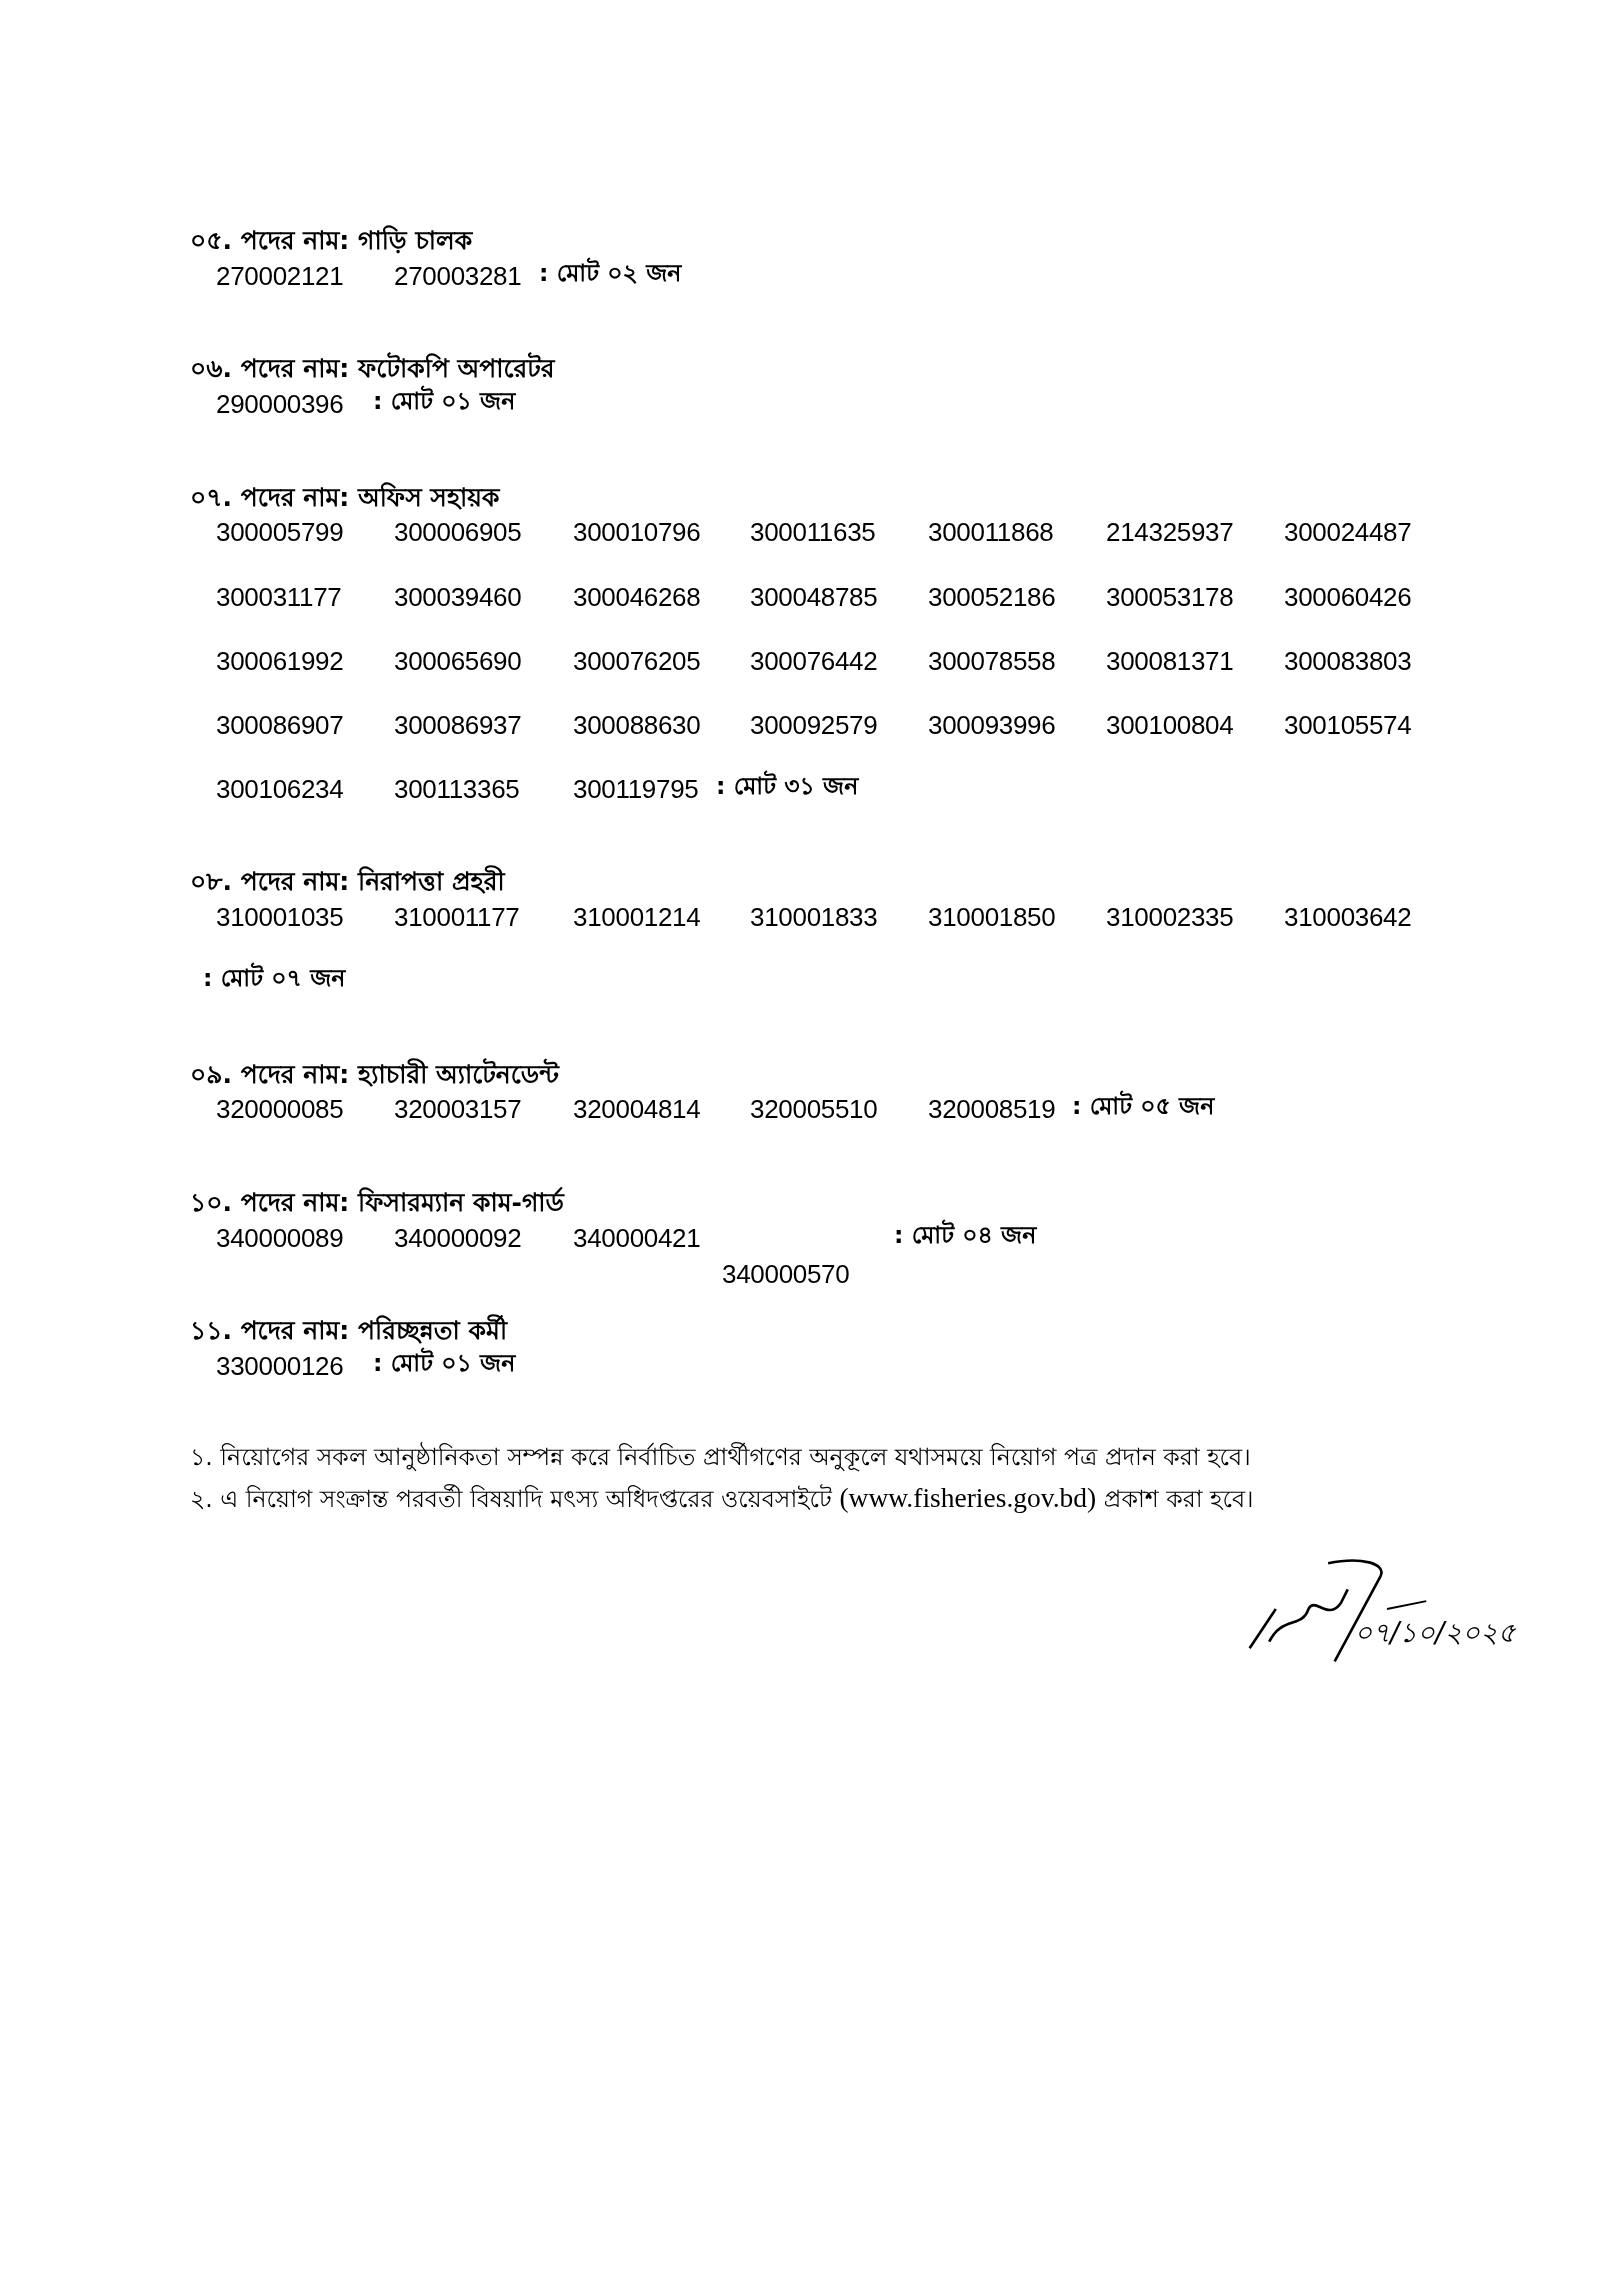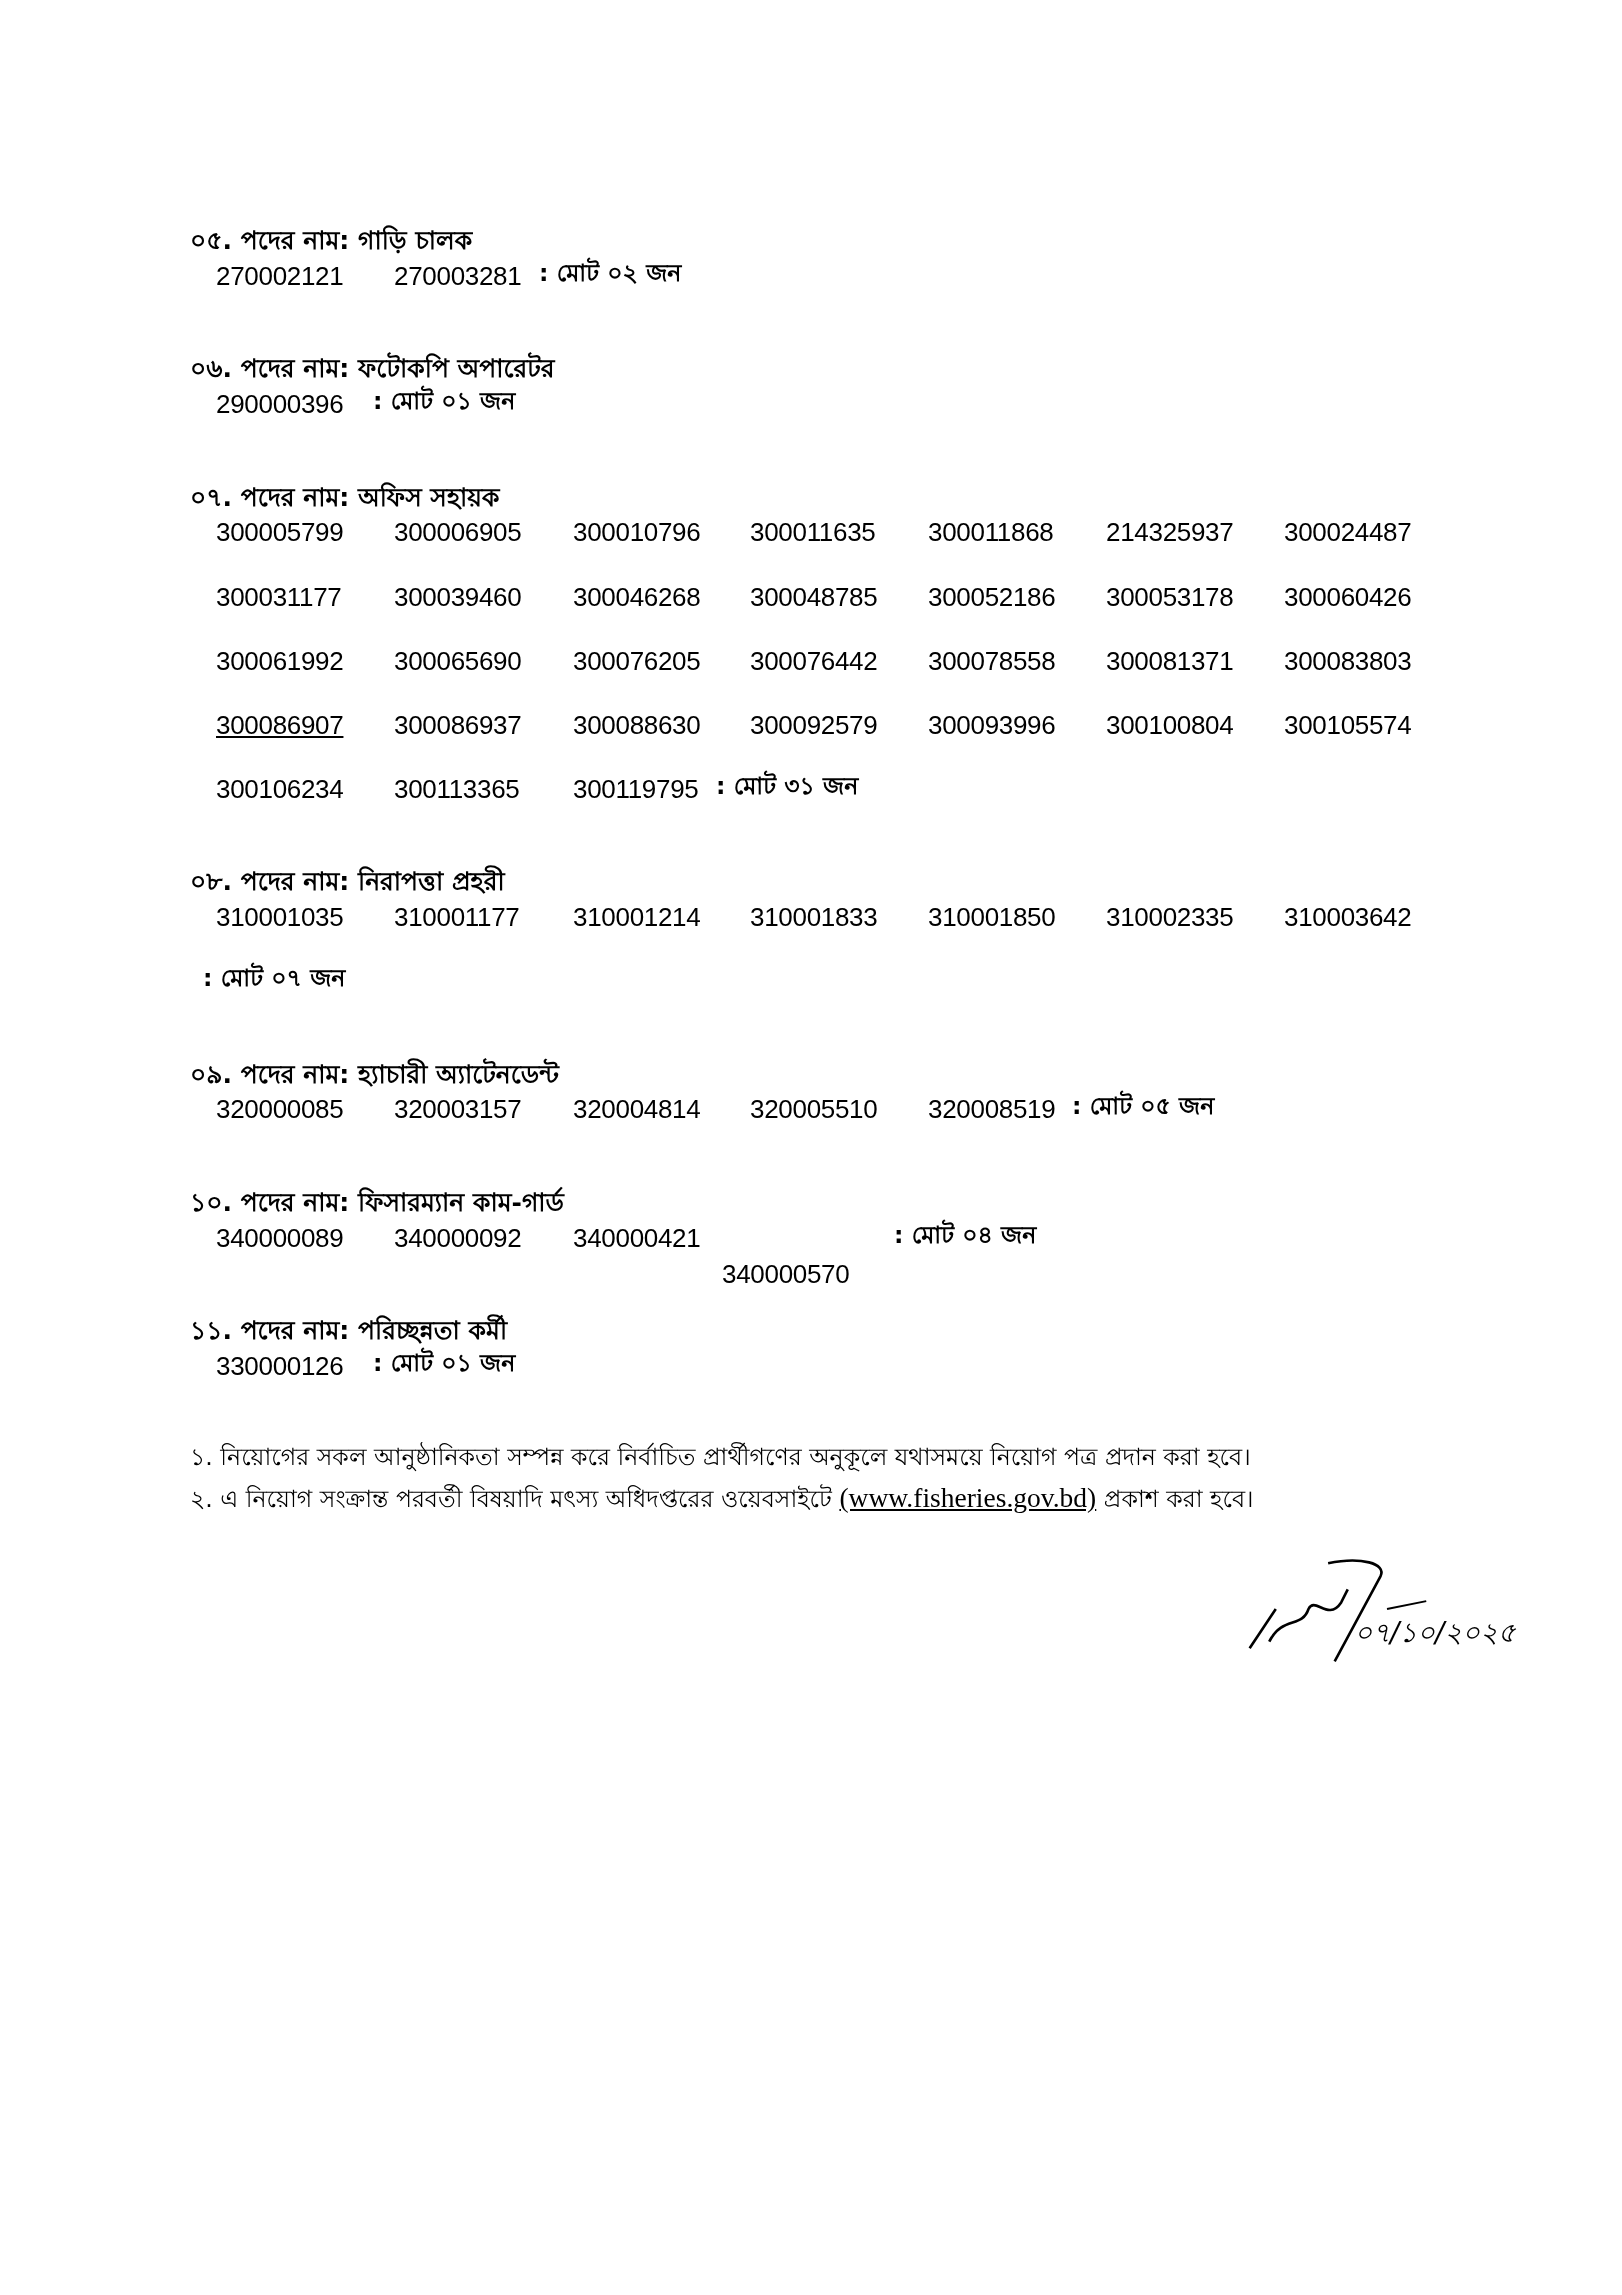--- a/index.html
+++ b/index.html
@@ -3,21 +3,21 @@
   <meta charset="utf-8">
   <style>
     html, body { margin: 0; padding: 0; background: #ffffff; }
     body { width: 1622px; height: 2295px; position: relative; overflow: hidden; color: #000; font-family: "DejaVu Sans", "Liberation Sans", sans-serif; }
     .page { position: absolute; left: 0; top: 0; width: 1622px; height: 2295px; background: #fff; }
     .section-heading { position: absolute; left: 190px; font-size: 25px; font-weight: bold; white-space: nowrap; line-height: 1; margin-top: 32px; }
     .id-row { position: absolute; left: 216px; height: 33px; white-space: nowrap; }
     .id-cell { position: absolute; top: 0; font-family: "Liberation Sans", sans-serif; font-size: 26px; line-height: 1; letter-spacing: -0.3px; }
     .total { position: absolute; top: -1.3px; font-size: 23.6px; font-weight: bold; white-space: nowrap; line-height: 1; }
     .note { position: absolute; left: 190px; font-size: 23.6px; white-space: nowrap; line-height: 1; }
-    .note .url { font-family: "Liberation Serif", serif; font-size: 27.5px; text-decoration: underline; }
+    .note .url { font-family: "Liberation Serif", serif; font-size: 27.5px; }
     .sig-block { position: absolute; left: 1073px; width: 406px; top: 1662px; text-align: center; }
     .sig-line { font-size: 23.6px; line-height: 36px; white-space: nowrap; }
     .sig-email { font-family: "Liberation Serif", serif; font-weight: bold; font-size: 27.5px; line-height: 39px; }
     .signature { position: absolute; left: 1230px; top: 1550px; width: 314px; height: 118px; }
   </style>
 </head>
 <body>
 
 <div class="page">
   <div id="sections">
@@ -54,21 +54,21 @@
       <div class="id-row" style="top: 648px;">
         <span class="id-cell" style="left: 0px;">300061992</span>
         <span class="id-cell" style="left: 178px;">300065690</span>
         <span class="id-cell" style="left: 357px;">300076205</span>
         <span class="id-cell" style="left: 534px;">300076442</span>
         <span class="id-cell" style="left: 712px;">300078558</span>
         <span class="id-cell" style="left: 890px;">300081371</span>
         <span class="id-cell" style="left: 1068px;">300083803</span>
       </div>
       <div class="id-row" style="top: 712px;">
-        <span class="id-cell" style="left: 0px; text-decoration: underline;">300086907</span>
+        <span class="id-cell" style="left: 0px;">300086907</span>
         <span class="id-cell" style="left: 178px;">300086937</span>
         <span class="id-cell" style="left: 357px;">300088630</span>
         <span class="id-cell" style="left: 534px;">300092579</span>
         <span class="id-cell" style="left: 712px;">300093996</span>
         <span class="id-cell" style="left: 890px;">300100804</span>
         <span class="id-cell" style="left: 1068px;">300105574</span>
       </div>
       <div class="id-row" style="top: 776px;">
         <span class="id-cell" style="left: 0px;">300106234</span>
         <span class="id-cell" style="left: 178px;">300113365</span>

